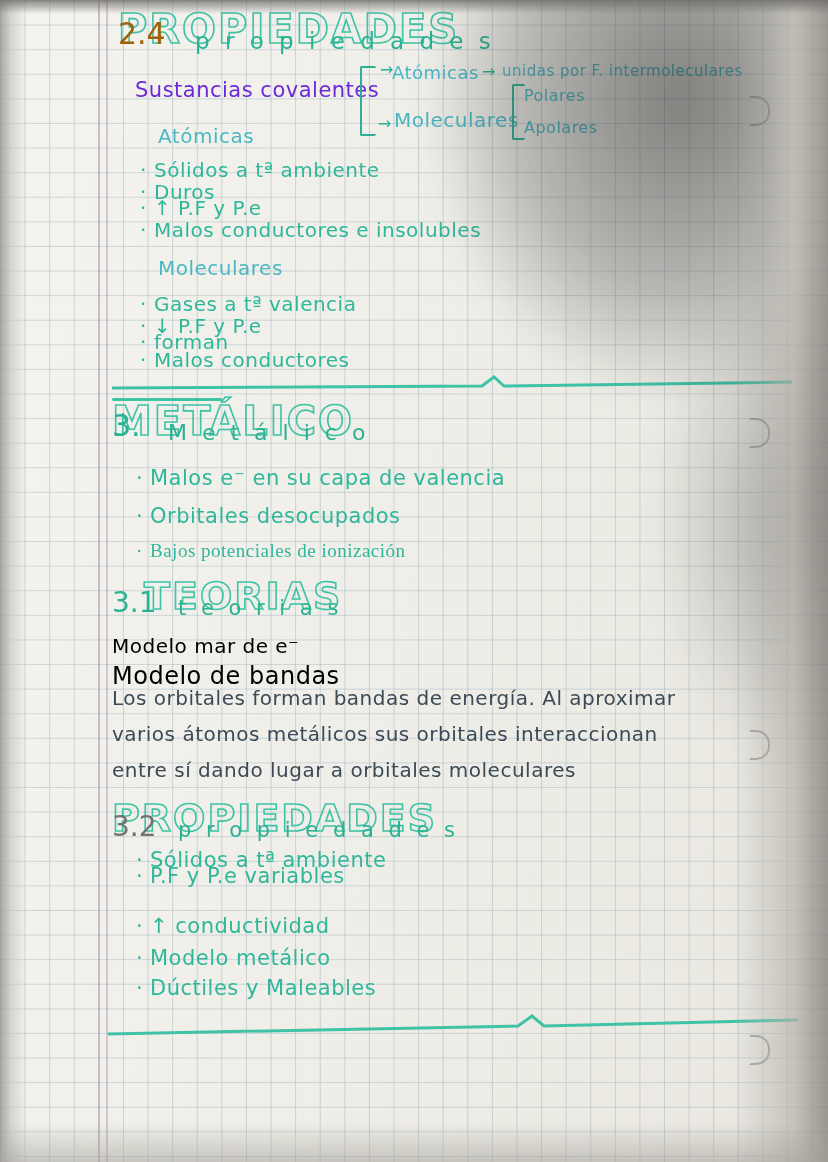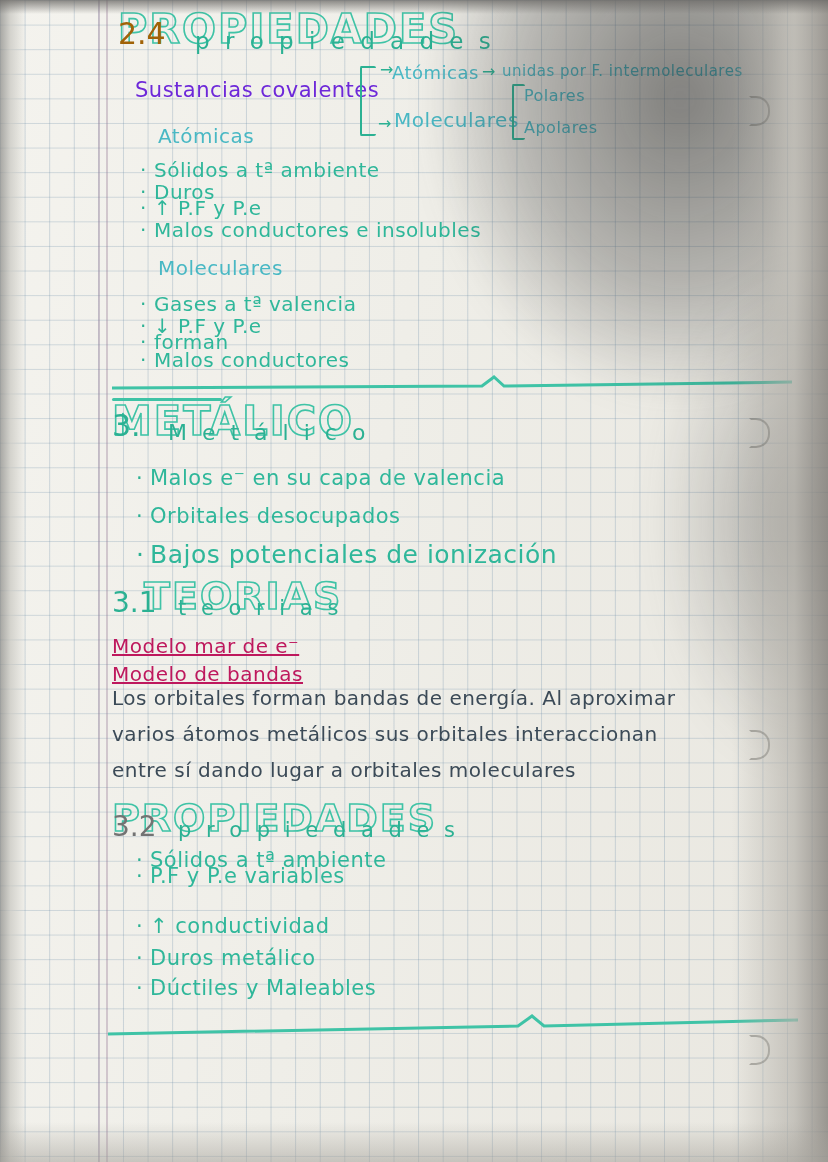--- a/index.html
+++ b/index.html
@@ -92,21 +92,21 @@
   }
 
   
   .hw {
     position: absolute;
     color: #2fb79a;
     font-family: "DejaVu Sans", sans-serif;
     white-space: pre;
     letter-spacing: .5px;
   }
-  .bluetext  { color: #be185d; text-decoration: underline; }
+  .bluetext  { color: #000000; }
   .ink       { color: #3b4a57; }
 
   .outline {
     font-weight: 700;
     color: transparent;
     -webkit-text-stroke: 1.6px #3fc3a6;
     text-stroke: 1.6px #3fc3a6;
     letter-spacing: 2px;
   }
   .hdr-sub {
@@ -186,41 +186,41 @@
     <path d="M0,14 L370,12 L382,3 L392,12 L680,8" fill="none" stroke="#3fc3a6" stroke-width="3" stroke-linecap="round"></path>
   </svg>
   <div class="rule-line" style="left:112px; top:398px; width:110px; height:3px;"></div>
 
   <div class="hw outline" style="left:112px; top:398px; font-size:40px;">METÁLICO</div>
   <div class="hw" style="left:112px; top:408px; font-size:30px; color:#2bb193; letter-spacing:0px;">3.</div>
   <div class="hw hdr-sub" style="left:168px; top:420px; font-size:22px;">M e t á l i c o</div>
 
   <div class="hw bullet-row" style="left:136px; top:466px; font-size:21px;"><span class="dot">·</span><span>Malos e⁻ en su capa de valencia</span></div>
   <div class="hw bullet-row" style="left:136px; top:504px; font-size:21px;"><span class="dot">·</span><span>Orbitales desocupados</span></div>
-  <div class="hw bullet-row" style="left:136px; top:540px; font-size:25px;"><span class="dot">·</span><span>Bajos potenciales de ionización</span></div>
+  <div class="hw bullet-row" style="left:136px; top:540px; font-size:19px;font-family:Liberation Serif, serif;"><span class="dot">·</span><span>Bajos potenciales de ionización</span></div>
 
   <div class="hw outline" style="left:112px; top:574px; font-size:38px;margin-left:32px;">TEORIAS</div>
   <div class="hw" style="left:112px; top:586px; font-size:28px; color:#2bb193; letter-spacing:0px;">3.1</div>
   <div class="hw hdr-sub" style="left:178px; top:596px; font-size:21px;">t e o r i a s</div>
 
   <div class="hw bluetext" style="left:112px; top:634px; font-size:20px;">Modelo mar de e⁻</div>
-  <div class="hw bluetext" style="left:112px; top:662px; font-size:20px;">Modelo de bandas</div>
+  <div class="hw bluetext" style="left:112px; top:662px; font-size:24px;">Modelo de bandas</div>
 
   <div class="hw ink" style="left:112px; top:686px; font-size:20px;">Los orbitales forman bandas de energía. Al aproximar</div>
   <div class="hw ink" style="left:112px; top:722px; font-size:20px;">varios átomos metálicos sus orbitales interaccionan</div>
   <div class="hw ink" style="left:112px; top:758px; font-size:20px;">entre sí dando lugar a orbitales moleculares</div>
 
   <div class="hw outline" style="left:112px; top:796px; font-size:38px;">PROPIEDADES</div>
   <div class="hw" style="left:112px; top:810px; font-size:28px; color:#737373; letter-spacing:0px;">3.2</div>
   <div class="hw hdr-sub" style="left:178px; top:818px; font-size:21px;">p r o p i e d a d e s</div>
 
   <div class="hw bullet-row" style="left:136px; top:848px; font-size:21px;"><span class="dot">·</span><span>Sólidos a tª ambiente</span></div>
   <div class="hw bullet-row" style="left:136px; top:864px; font-size:21px;"><span class="dot">·</span><span>P.F y P.e variables</span></div>
   <div class="hw bullet-row" style="left:136px; top:914px; font-size:21px;"><span class="dot">·</span><span>↑ conductividad</span></div>
-  <div class="hw bullet-row" style="left:136px; top:946px; font-size:21px;"><span class="dot">·</span><span>Duros metálico</span></div>
+  <div class="hw bullet-row" style="left:136px; top:946px; font-size:21px;"><span class="dot">·</span><span>Modelo metálico</span></div>
   <div class="hw bullet-row" style="left:136px; top:976px; font-size:21px;"><span class="dot">·</span><span>Dúctiles y Maleables</span></div>
 
   <svg style="position:absolute; left:108px; top:1014px; width:690px; height:26px;">
     <path d="M0,20 L410,12 L424,2 L436,12 L690,6" fill="none" stroke="#3fc3a6" stroke-width="3" stroke-linecap="round"></path>
   </svg>
 
   <div class="shadow-blob"></div>
   <div class="shadow-blob2"></div>
   <div class="edge-left"></div>
   <div class="edge-right"></div>

